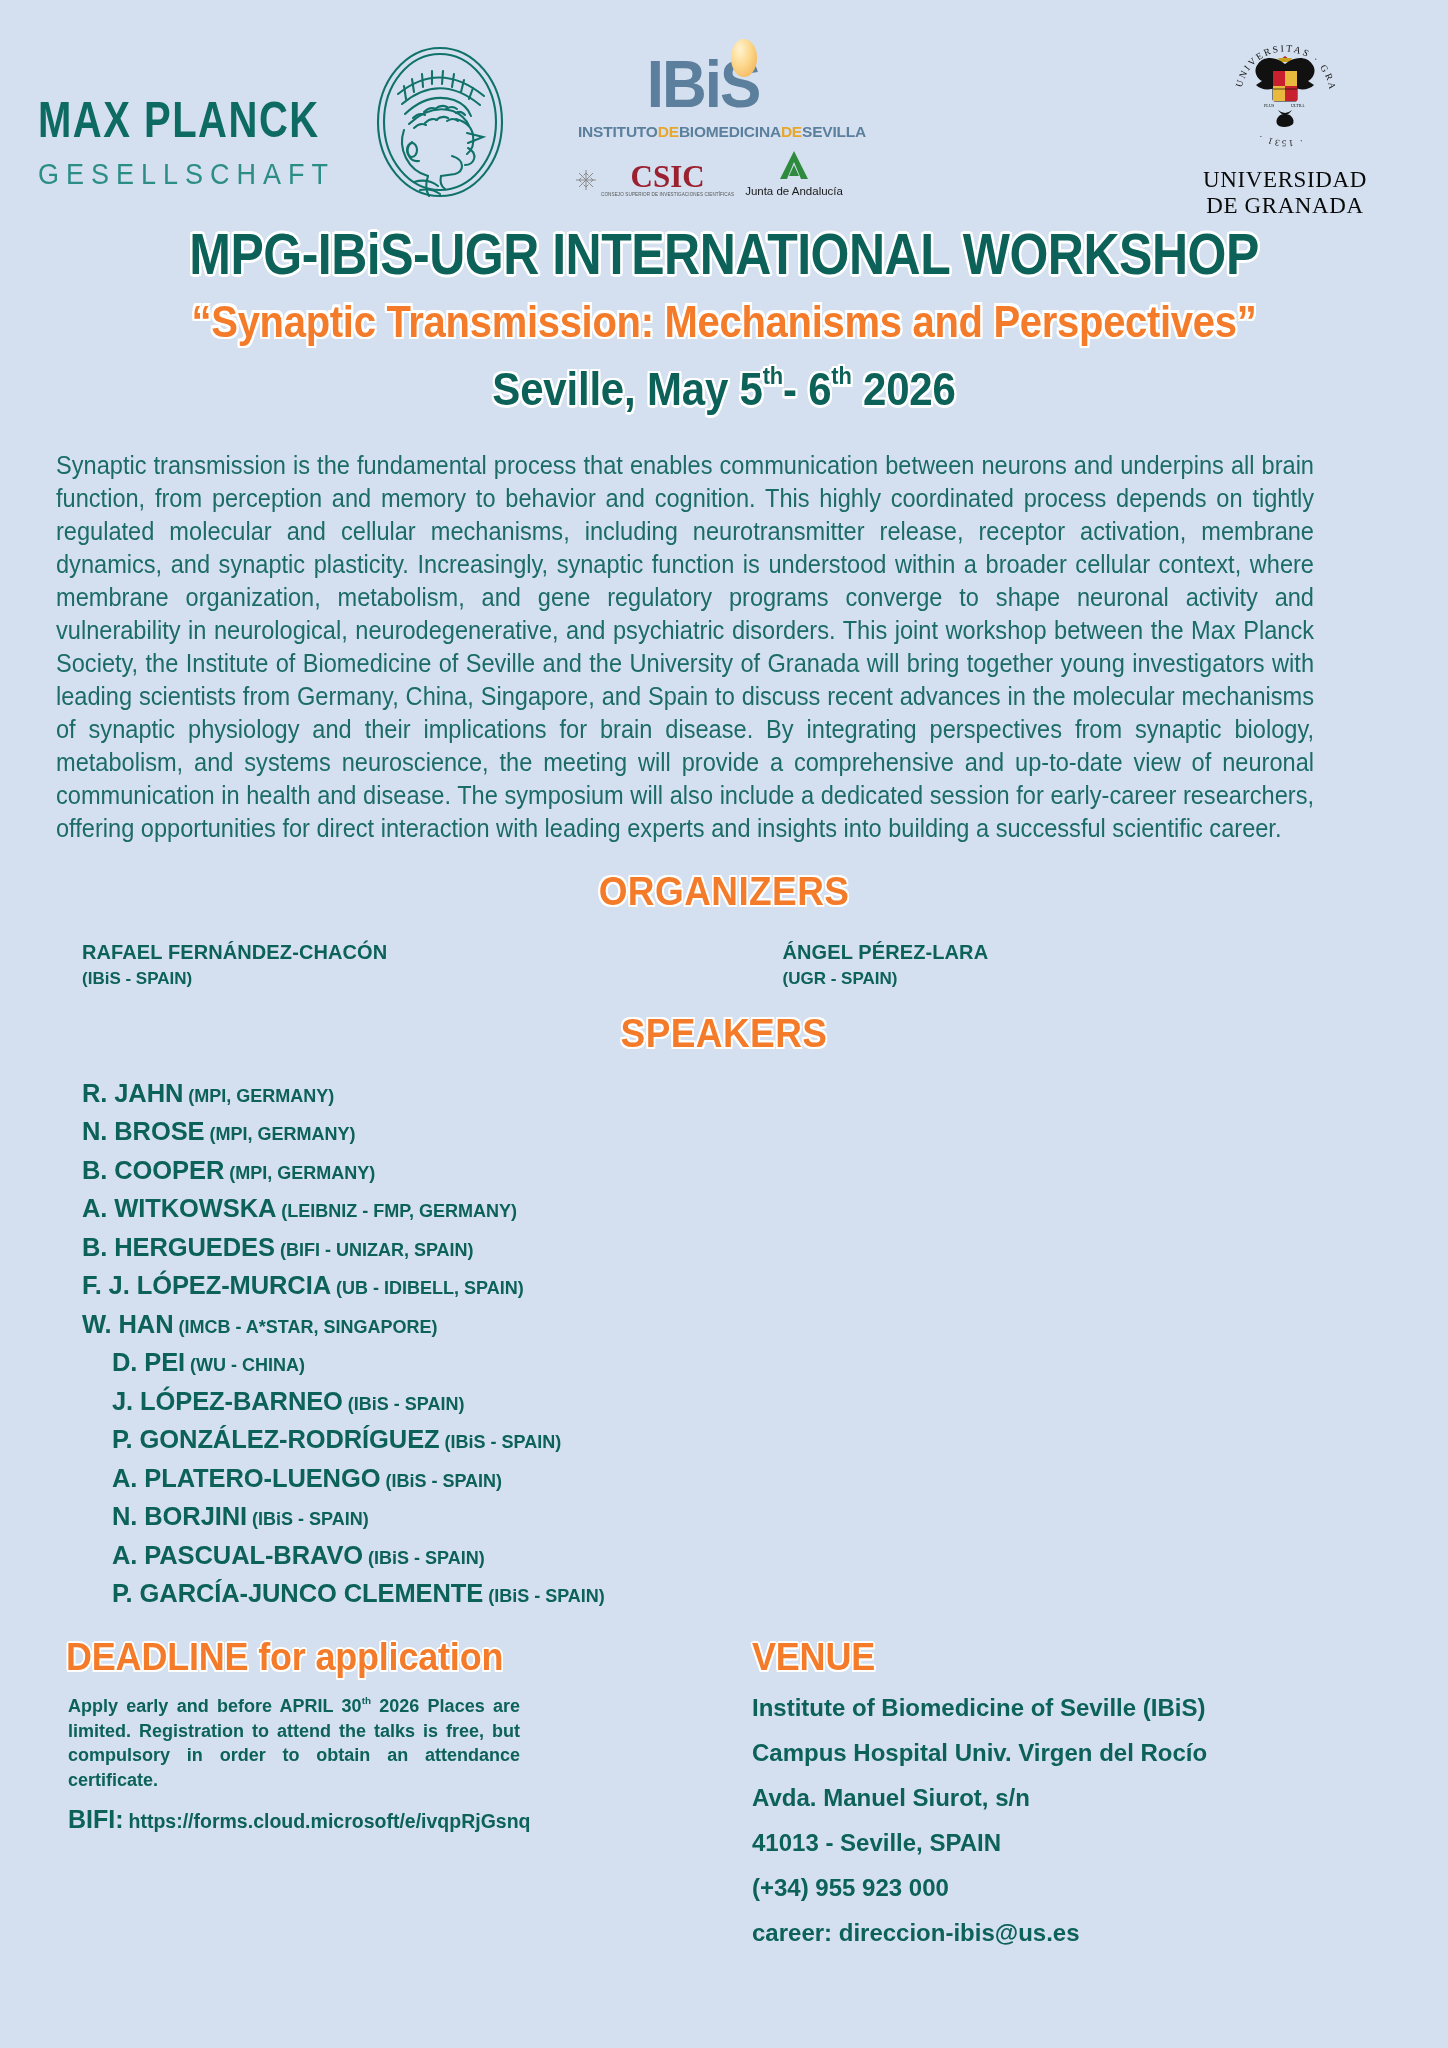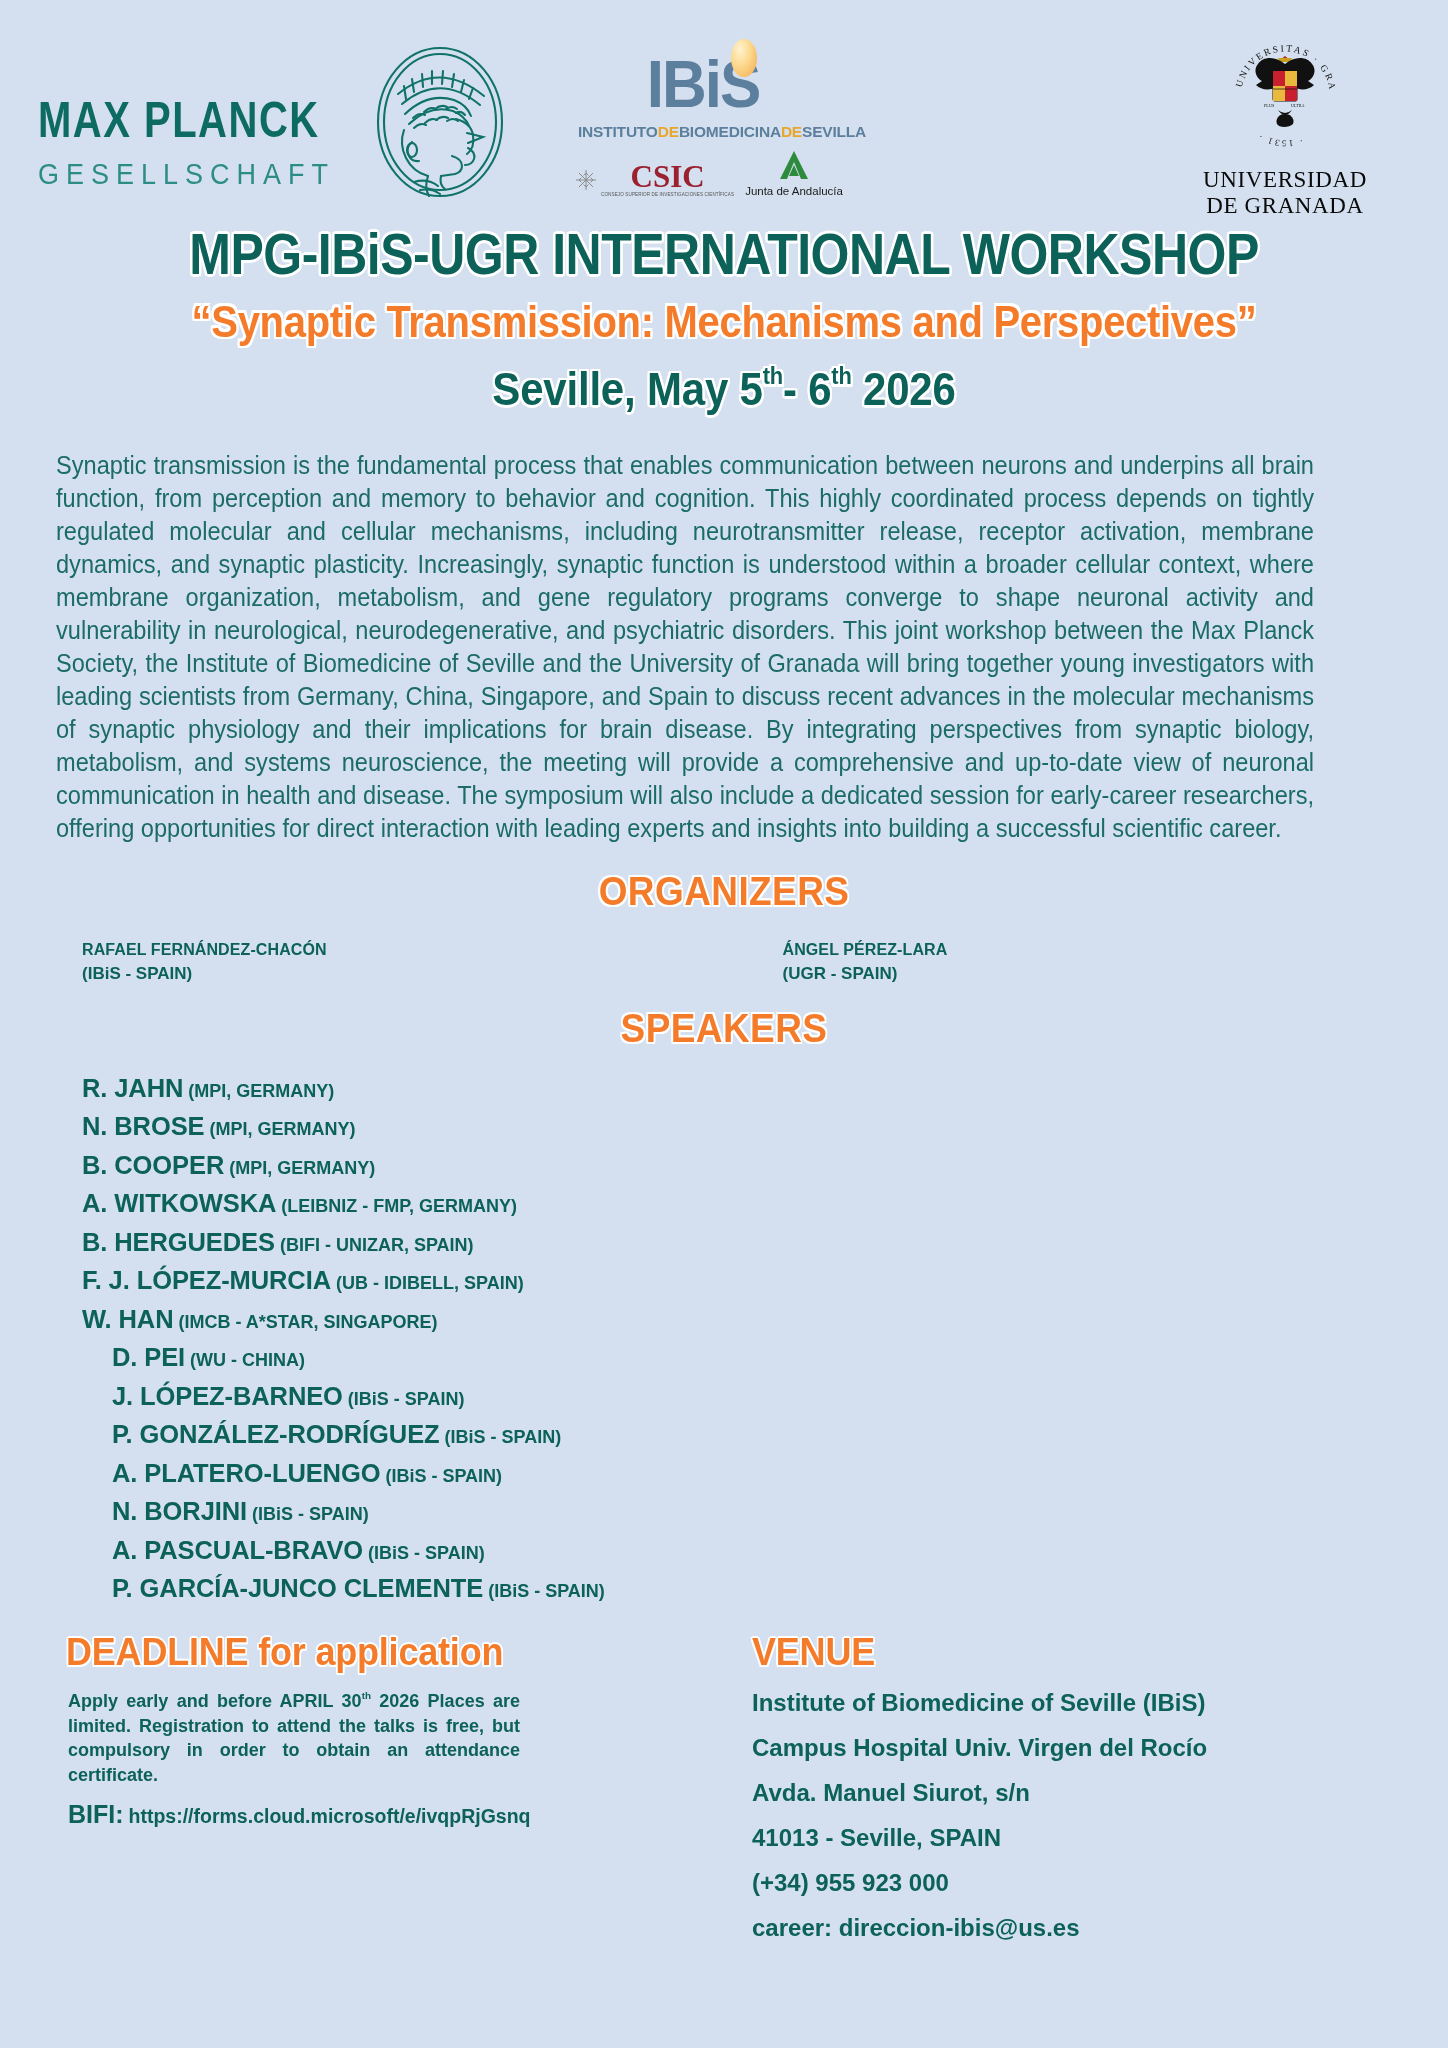--- a/index.html
+++ b/index.html
@@ -227,21 +227,21 @@
   .organizers {
     display: flex;
     margin-top: 28px;
     padding: 0 60px 0 82px;
   }
   .org-col { width: 50%; }
   .org-col.right { padding-left: 95px; }
   .org-name {
     font-family: "Liberation Sans", sans-serif;
     font-weight: bold;
-    font-size: 16px;
+    font-size: 20px;
     color: #0c6158;
     letter-spacing: 0.1px;
     white-space: nowrap;
   }
   .org-aff {
     font-family: "Liberation Sans", sans-serif;
     font-weight: bold;
     font-size: 17px;
     color: #0c6158;
     margin-top: 5px;

